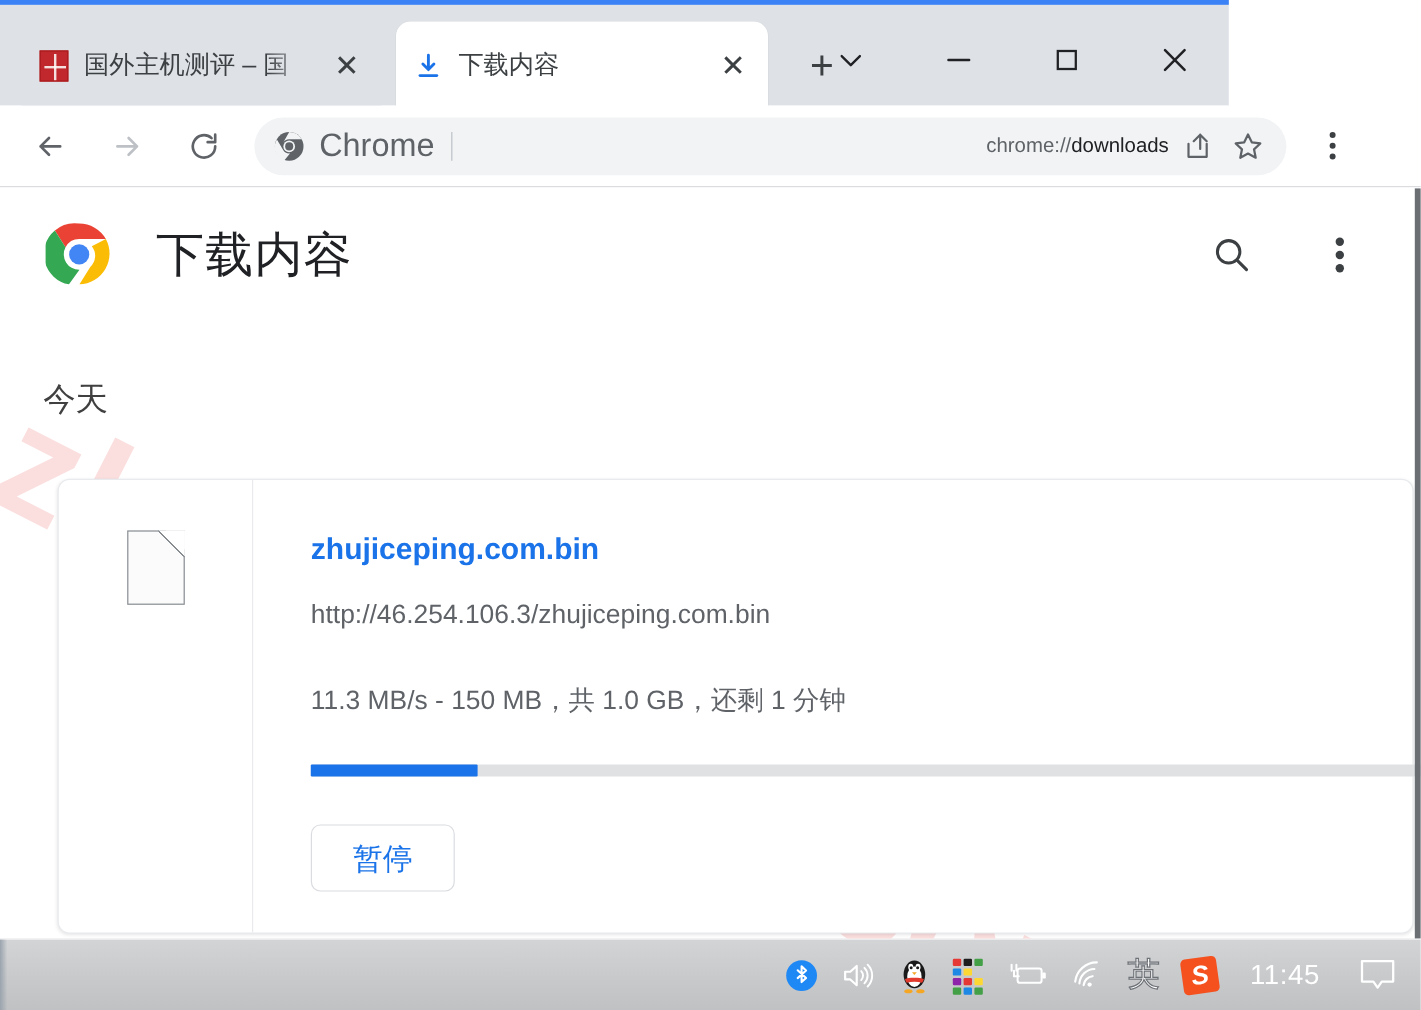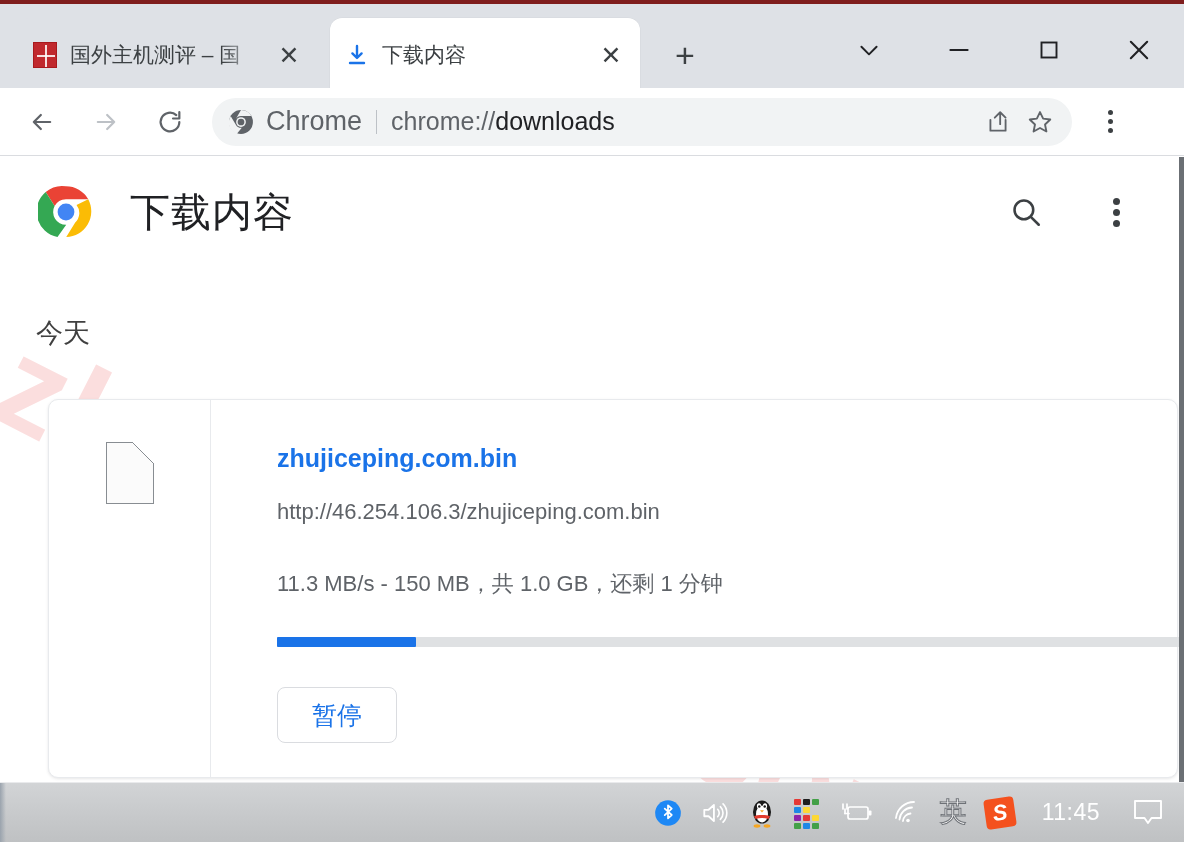--- a/index.html
+++ b/index.html
@@ -16,24 +16,24 @@
     position: relative;
     width: 1184px;
     height: 842px;
     background: #ffffff;
   }
 
   
   .tabstrip {
     position: absolute;
     top: 0; left: 0;
-    width: 1184px;
+    width: 1024px;
     height: 88px;
     background: #dee1e6;
-    border-top: 4px solid #7f1d1d;
+    border-top: 4px solid #3b82f6;
   }
 
   .tab {
     position: absolute;
     top: 14px;
     height: 74px;
     display: flex;
     align-items: center;
     padding: 0 14px;
   }
@@ -169,24 +169,25 @@
   }
 
   .omni-sep {
     width: 1px; height: 24px;
     background: #bdc1c6;
     margin: 0 14px;
     flex: 0 0 1px;
   }
 
   .omni-url {
-    font-size: 25px;
+    font-size: 17px;
     color: #202124;
     white-space: nowrap;
     flex: 1 1 auto;
+    text-align: right;
   }
   .omni-url .dim { color: #5f6368; }
 
   .omni-icon-btn {
     width: 36px; height: 36px;
     flex: 0 0 36px;
     display: flex; align-items: center; justify-content: center;
     margin-left: 6px;
   }
 
@@ -268,21 +269,20 @@
     position: relative;
     z-index: 2;
     margin: 48px 0 0 48px;
     width: 1130px;
     min-height: 360px;
     background: #ffffff;
     border: 1px solid #e8eaed;
     border-radius: 10px;
     box-shadow: 0 1px 3px rgba(60,64,67,0.13);
     display: flex;
-    gap: 18px;
   }
 
   .dl-icon-col {
     flex: 0 0 162px;
     border-right: 1px solid #e8eaed;
     display: flex;
     justify-content: center;
     padding-top: 42px;
   }
 

